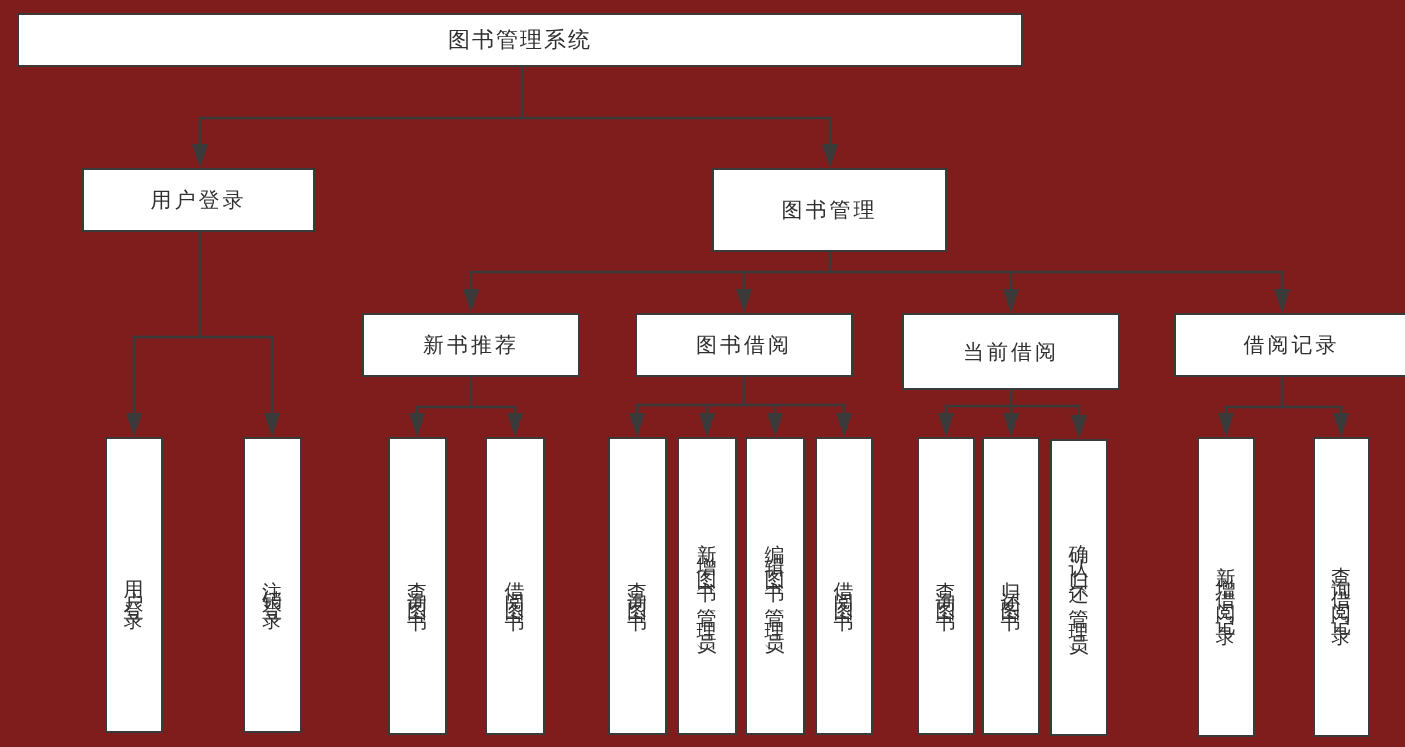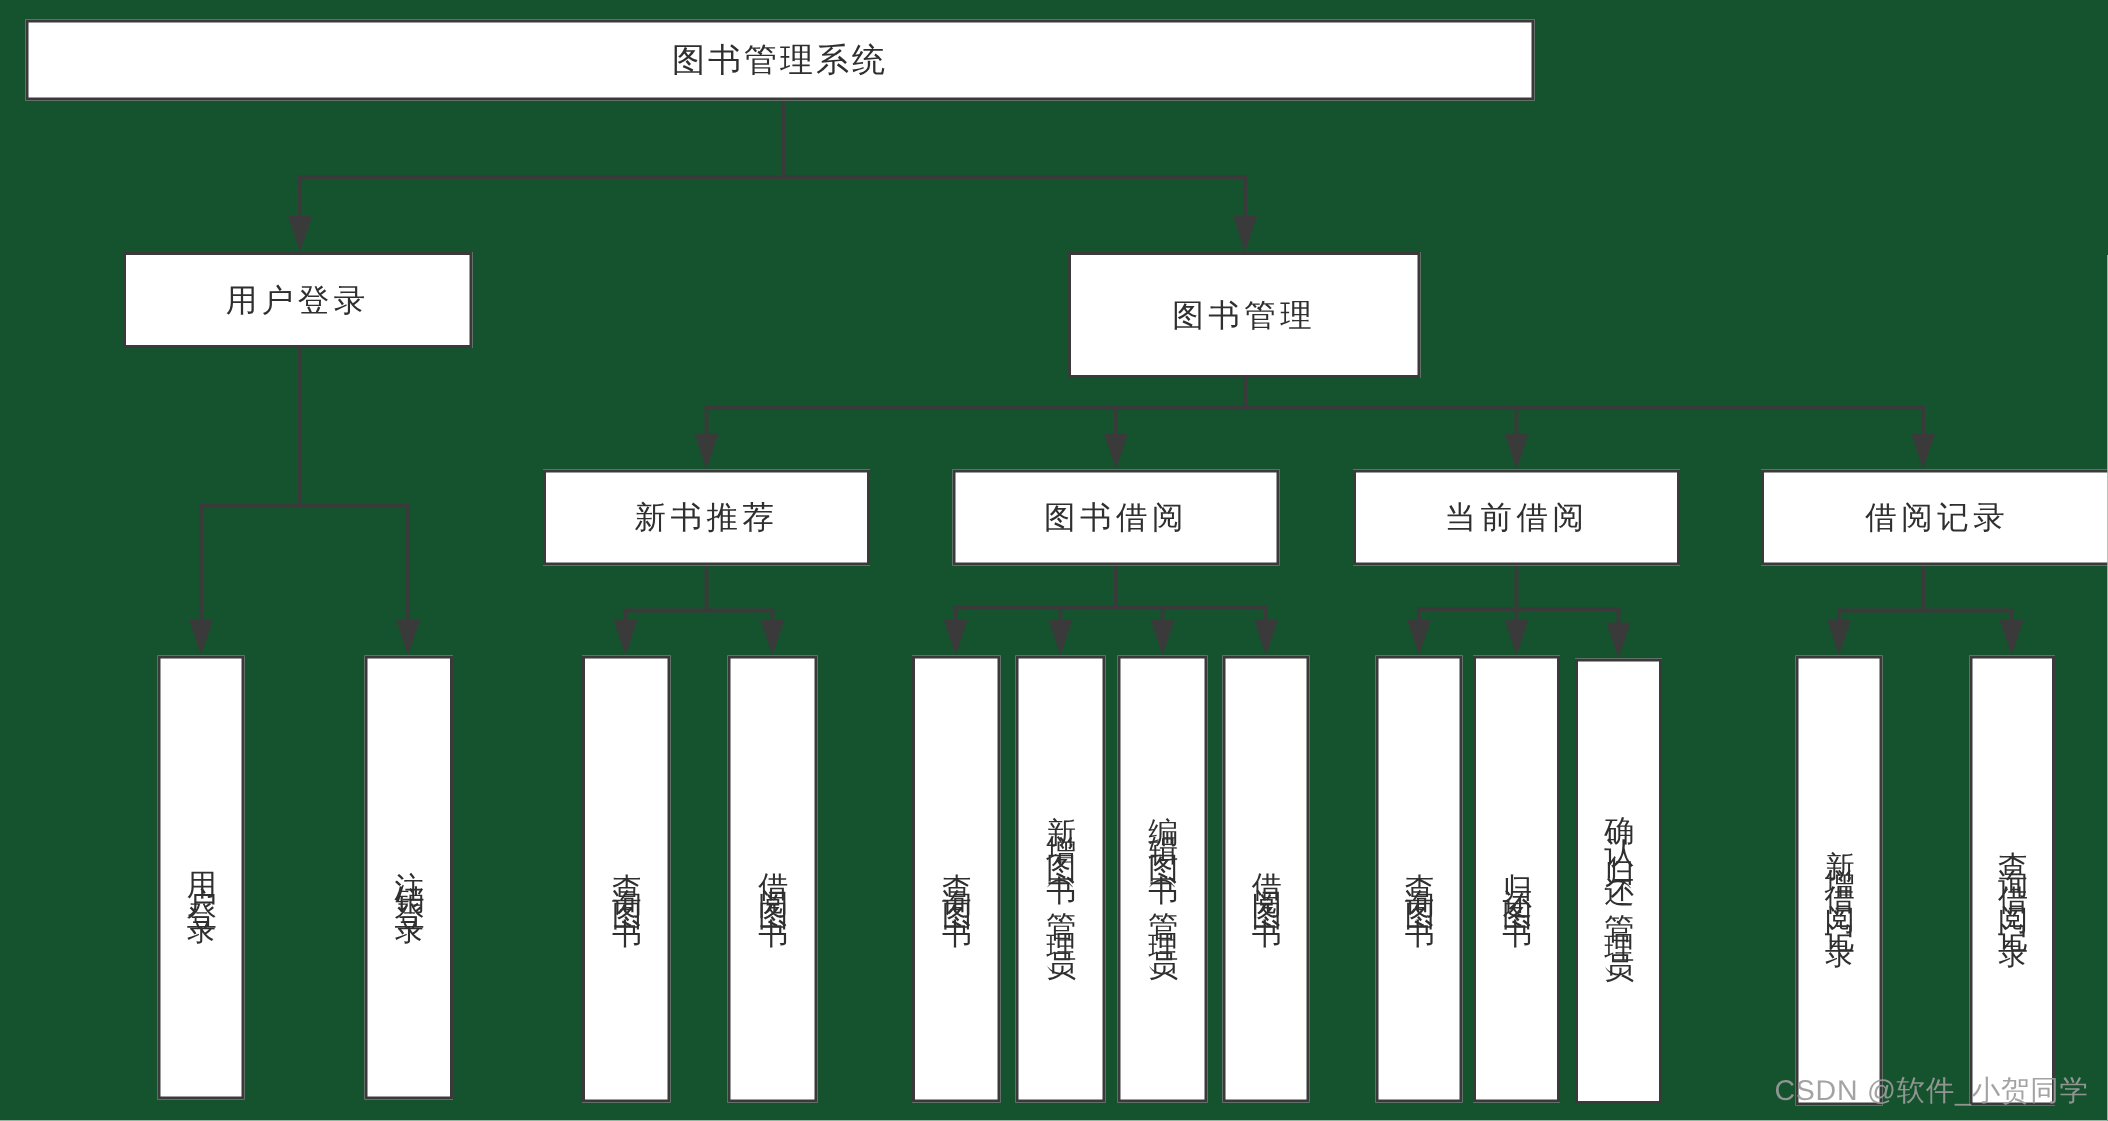--- a/index.html
+++ b/index.html
@@ -1,17 +1,17 @@
 <!DOCTYPE html>
 <html><head>
 <meta charset="utf-8">
 <style>
   html, body { margin:0; padding:0; background:#ffffff; }
   #stage {
-    position:relative; width:1405px; height:747px; background:#14532d;
+    position:relative; width:1405px; height:747px; background:#7f1d1d;
     font-family:"Liberation Sans","DejaVu Sans",sans-serif; overflow:hidden;
   }
   #connectors { position:absolute; left:0; top:0; width:1405px; height:747px; }
   #connectors line  { stroke:#3a3a3a; stroke-width:2.6; }
   #connectors polygon { fill:#3a3a3a; }
   .box {
     position:absolute; box-sizing:border-box; background:#ffffff;
     border:2.6px solid #3a3a3a; color:#2f2f2f;
     display:flex; align-items:center; justify-content:center;
   }
@@ -120,21 +120,21 @@
   <div class="box hbox" style="left:712px; top:168px; width:235px; height:84px;">
     <span>图书管理</span>
   </div>
 
   <div class="box hbox" style="left:635px; top:313px; width:218px; height:64px;">
     <span>图书借阅</span>
   </div>
   <div class="box hbox" style="left:362px; top:313px; width:218px; height:64px;">
     <span>新书推荐</span>
   </div>
-  <div class="box hbox" style="left:902px; top:313px; width:218px; height:64px;">
+  <div class="box hbox" style="left:902px; top:313px; width:218px; height:77px;">
     <span>当前借阅</span>
   </div>
   <div class="box hbox" style="left:1174px; top:313px; width:235px; height:64px;">
     <span>借阅记录</span>
   </div>
 
   <div class="box vbox" style="left:105px; top:437px; width:58px; height:296px;">
     <span>用户登录</span>
   </div>
   <div class="box vbox" style="left:243px; top:437px; width:59px; height:296px;">
@@ -171,14 +171,13 @@
     <span>确认归还（管理员）</span>
   </div>
 
   <div class="box vbox med" style="left:1197px; top:437px; width:58px; height:300px;">
     <span>新增借阅记录</span>
   </div>
   <div class="box vbox med" style="left:1313px; top:437px; width:57px; height:300px;">
     <span>查询借阅记录</span>
   </div>
 
-  <div class="watermark">CSDN @软件_小贺同学</div>
 </div>
 
 </body></html>

